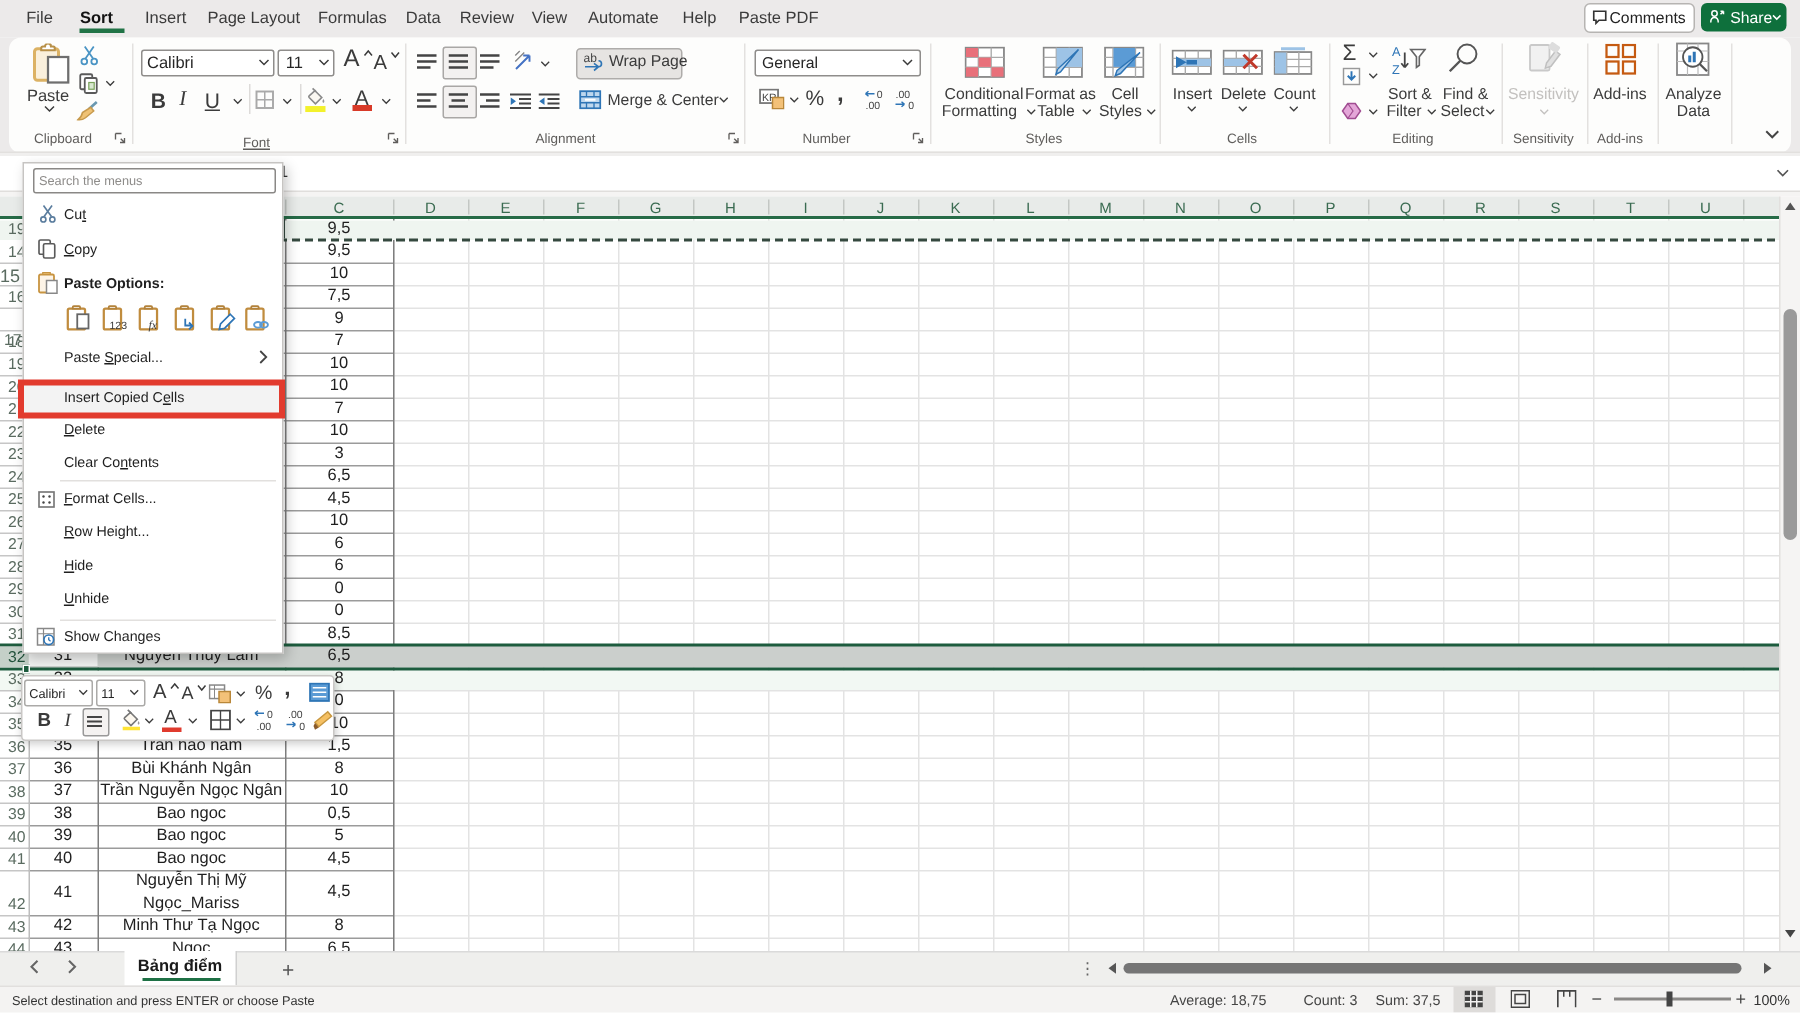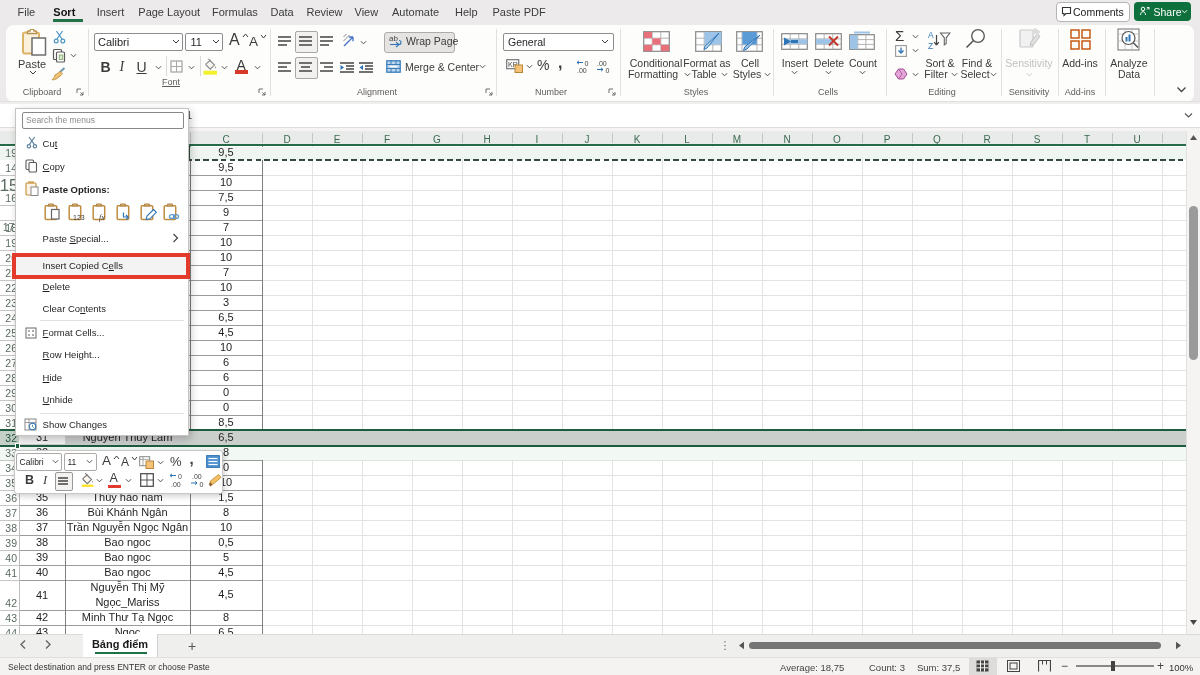--- a/index.html
+++ b/index.html
@@ -127,21 +127,21 @@
 <rect x="0.5" y="12.7" width="13.5" height="4" fill="#f3f12b"></rect>
   </svg>
 <svg class="abs" style="left:221px;top:64.5px;" width="7" height="5" viewBox="0 0 8 5">
     <path d="M1 1 l3 3 l3-3" fill="none" stroke="#3b3b3b" stroke-width="1"></path>
   </svg>
 <div class="abs" style="left:236.5px;top:57px;font-size:14px;color:#3b3b3b;">A</div>
 <div class="abs" style="left:234.5px;top:70px;width:13.5px;height:4px;background:#d83a28;"></div>
 <svg class="abs" style="left:254px;top:64.5px;" width="7" height="5" viewBox="0 0 8 5">
     <path d="M1 1 l3 3 l3-3" fill="none" stroke="#3b3b3b" stroke-width="1"></path>
   </svg>
-<div class="abs ct" style="left:146px;top:77px;width:50px;font-size:9px;color:#5f5d5b;text-decoration:underline;">Font</div>
+<div class="abs ct" style="left:146px;top:90px;width:50px;font-size:9px;color:#5f5d5b;text-decoration:underline;">Font</div>
 <svg class="abs" style="left:258px;top:88px;" width="8" height="8" viewBox="0 0 8 8">
     <path d="M1 1 h4 M1 1 v4 M7 4 v3 h-3 M4.5 4.5 l2.5 2.5" stroke="#5f5d5b" stroke-width="0.9" fill="none"></path>
   </svg>
 <svg class="abs" style="left:278px;top:36px;" width="14" height="12" viewBox="0 0 14 12">
     <path d="M0 1 h13 M0 5 h13 M0 9 h9" stroke="#444" stroke-width="1.6"></path>
   </svg>
 <div class="abs" style="left:295px;top:31px;width:21px;height:20px;border:1px solid #a9a7a5;background:#f3f1f0;border-radius:2px;"></div>
 <svg class="abs" style="left:299px;top:36px;" width="14" height="12" viewBox="0 0 14 12">
     <path d="M0 1 h13 M0 5 h13 M0 9 h13" stroke="#444" stroke-width="1.6"></path>
   </svg>
@@ -519,21 +519,21 @@
 <div class="abs" style="left:0;top:624.5px;width:19px;height:1px;background:#c6c6c6;"></div>
 <div class="abs" style="left:19px;top:624.5px;width:243px;height:1px;background:#9b9b9b;"></div>
 <div class="abs" style="left:19px;top:131px;width:1px;height:502.5px;background:#bdbdbd;"></div>
 <div class="abs" style="left:65px;top:144.5px;width:1px;height:489px;background:#7e7e7e;"></div>
 <div class="abs" style="left:190px;top:144.5px;width:1px;height:489px;background:#7e7e7e;"></div>
 <div class="abs" style="left:262px;top:144.5px;width:1px;height:489px;background:#7e7e7e;"></div>
 <div class="abs" style="left:0;top:146.5px;width:1186px;height:13px;background:#eff5f0;"></div>
 <div class="abs" style="left:0;top:447px;width:1186px;height:12.5px;background:#f2f8f3;"></div>
 <div class="abs" style="left:0;top:146.5px;width:17px;font-size:10.5px;color:#5a6b60;text-align:right;">19</div>
 <div class="abs" style="left:0;top:161.5px;width:17px;font-size:10.5px;color:#5a6b60;text-align:right;">14</div>
-<div class="abs" style="left:0;top:176.5px;width:17px;font-size:16px;color:#5a6b60;text-align:right;">15</div>
+<div class="abs" style="left:0;top:176.5px;width:17px;font-size:12px;color:#5a6b60;text-align:left;">15</div>
 <div class="abs" style="left:0;top:191.5px;width:17px;font-size:10.5px;color:#5a6b60;text-align:right;">16</div>
 <div class="abs" style="left:0;top:206.5px;width:17px;font-size:10.5px;color:#5a6b60;text-align:center;margin-top:14px;">17</div>
 <div class="abs" style="left:0;top:221.5px;width:17px;font-size:10.5px;color:#5a6b60;text-align:right;">18</div>
 <div class="abs" style="left:0;top:236.5px;width:17px;font-size:10.5px;color:#5a6b60;text-align:right;">19</div>
 <div class="abs" style="left:0;top:251.5px;width:17px;font-size:10.5px;color:#5a6b60;text-align:right;">20</div>
 <div class="abs" style="left:0;top:266.5px;width:17px;font-size:10.5px;color:#5a6b60;text-align:right;">21</div>
 <div class="abs" style="left:0;top:281.5px;width:17px;font-size:10.5px;color:#5a6b60;text-align:right;">22</div>
 <div class="abs" style="left:0;top:296.5px;width:17px;font-size:10.5px;color:#5a6b60;text-align:right;">23</div>
 <div class="abs" style="left:0;top:311.5px;width:17px;font-size:10.5px;color:#5a6b60;text-align:right;">24</div>
 <div class="abs" style="left:0;top:326.5px;width:17px;font-size:10.5px;color:#5a6b60;text-align:right;">25</div>
@@ -588,21 +588,21 @@
 <div class="abs ct" style="left:19px;top:430.5px;width:46px;font-size:11px;color:#1f1f1f;">31</div>
 <div class="abs ct" style="left:65px;top:430.5px;width:125px;font-size:11px;color:#1f1f1f;white-space:nowrap;">Nguyễn Thùy Lam</div>
 <div class="abs ct" style="left:190px;top:445.5px;width:72px;font-size:11px;color:#1f1f1f;">8</div>
 <div class="abs ct" style="left:19px;top:445.5px;width:46px;font-size:11px;color:#1f1f1f;">32</div>
 <div class="abs ct" style="left:190px;top:460.5px;width:72px;font-size:11px;color:#1f1f1f;">0</div>
 <div class="abs ct" style="left:19px;top:460.5px;width:46px;font-size:11px;color:#1f1f1f;">33</div>
 <div class="abs ct" style="left:190px;top:475.5px;width:72px;font-size:11px;color:#1f1f1f;">10</div>
 <div class="abs ct" style="left:19px;top:475.5px;width:46px;font-size:11px;color:#1f1f1f;">34</div>
 <div class="abs ct" style="left:190px;top:490.5px;width:72px;font-size:11px;color:#1f1f1f;">1,5</div>
 <div class="abs ct" style="left:19px;top:490.5px;width:46px;font-size:11px;color:#1f1f1f;">35</div>
-<div class="abs ct" style="left:65px;top:490.5px;width:125px;font-size:11px;color:#1f1f1f;white-space:nowrap;">Thùy hào nam</div>
+<div class="abs ct" style="left:65px;top:490.5px;width:125px;font-size:11px;color:#1f1f1f;white-space:nowrap;">Trần hào nam</div>
 <div class="abs ct" style="left:190px;top:505.5px;width:72px;font-size:11px;color:#1f1f1f;">8</div>
 <div class="abs ct" style="left:19px;top:505.5px;width:46px;font-size:11px;color:#1f1f1f;">36</div>
 <div class="abs ct" style="left:65px;top:505.5px;width:125px;font-size:11px;color:#1f1f1f;white-space:nowrap;">Bùi Khánh Ngân</div>
 <div class="abs ct" style="left:190px;top:520.5px;width:72px;font-size:11px;color:#1f1f1f;">10</div>
 <div class="abs ct" style="left:19px;top:520.5px;width:46px;font-size:11px;color:#1f1f1f;">37</div>
 <div class="abs ct" style="left:65px;top:520.5px;width:125px;font-size:11px;color:#1f1f1f;white-space:nowrap;">Trần Nguyễn Ngọc Ngân</div>
 <div class="abs ct" style="left:190px;top:535.5px;width:72px;font-size:11px;color:#1f1f1f;">0,5</div>
 <div class="abs ct" style="left:19px;top:535.5px;width:46px;font-size:11px;color:#1f1f1f;">38</div>
 <div class="abs ct" style="left:65px;top:535.5px;width:125px;font-size:11px;color:#1f1f1f;white-space:nowrap;">Bao ngoc</div>
 <div class="abs ct" style="left:190px;top:550.5px;width:72px;font-size:11px;color:#1f1f1f;">5</div>

